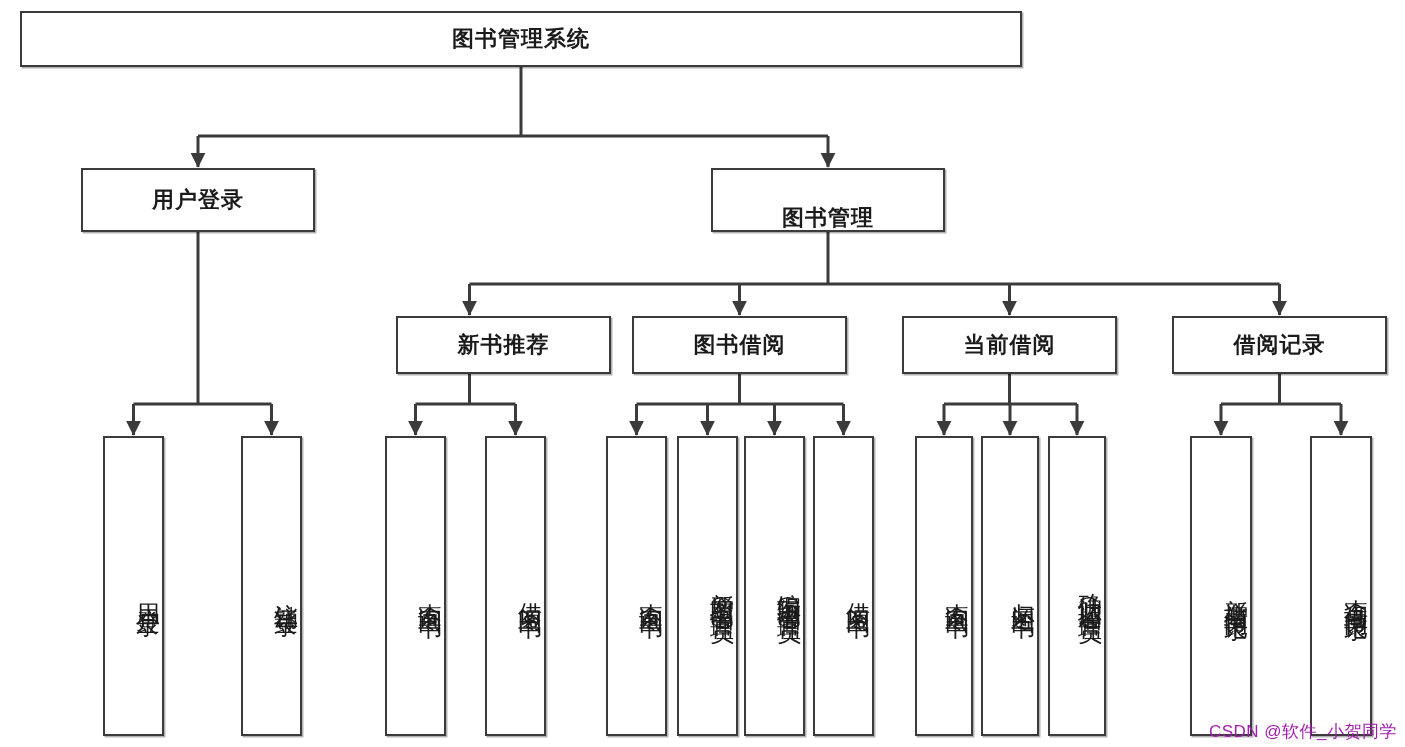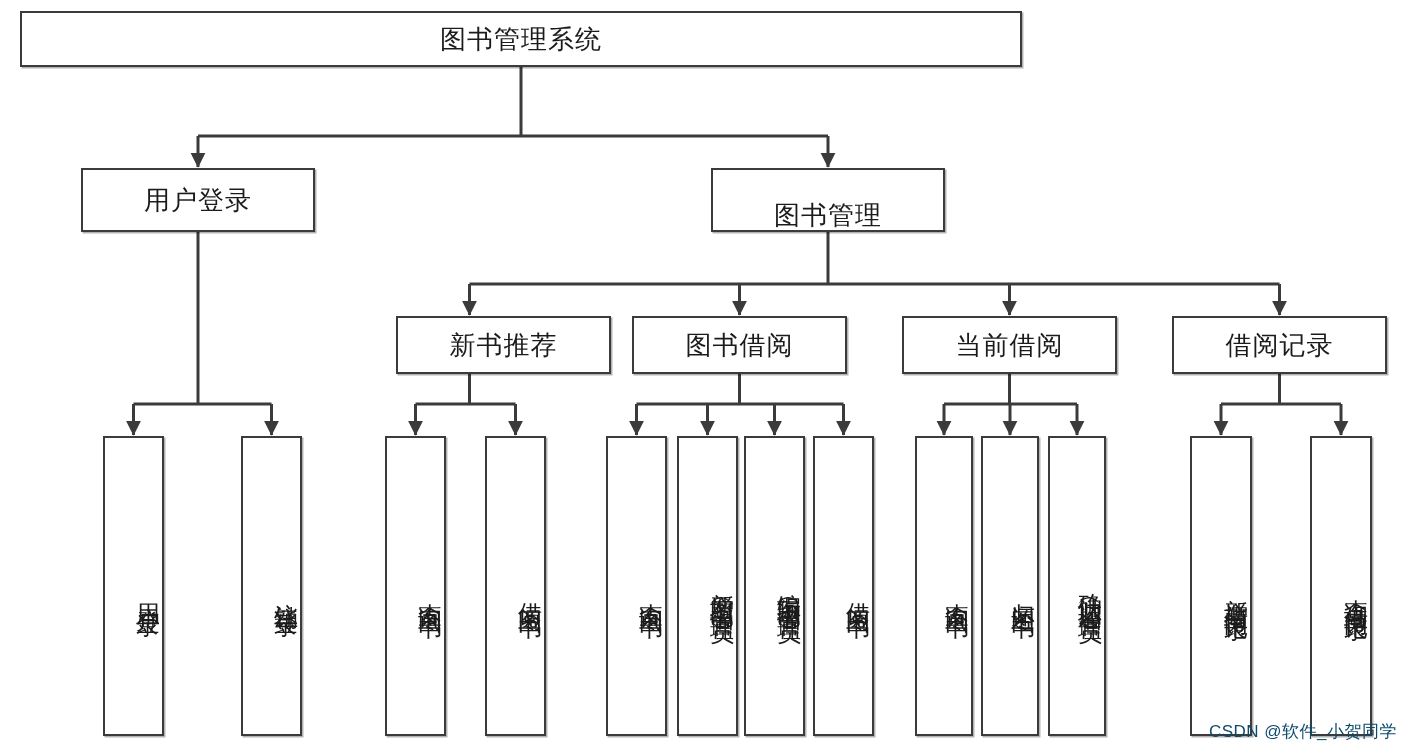--- a/index.html
+++ b/index.html
@@ -16,38 +16,38 @@
     position:absolute;
     box-sizing:border-box;
     border:2px solid #3b3b3b;
     background:#ffffff;
     display:flex;
     align-items:center;
     justify-content:center;
     color:#1b1b1b;
     box-shadow:1.5px 1.5px 0 rgba(0,0,0,0.30);
   }
-  .node.horiz{font-size:26px;letter-spacing:1px;line-height:1.1;}
+  .node.horiz{font-size:22px;letter-spacing:1px;line-height:1.1;font-weight:bold;}
   .node.vert{
     writing-mode:vertical-rl;
     text-orientation:upright;
     font-size:24px;
     letter-spacing:4px;
     line-height:1.15;
     padding-top:12px;
     align-items:flex-start;
     justify-content:center;
   }
   .node .lbl{display:block;white-space:nowrap;}
   #watermark{
     position:absolute;
     right:8px;
     bottom:4px;
     font-size:17px;
-    color:#0c4a6e;
+    color:#a21caf;
     letter-spacing:0.5px;
     white-space:nowrap;
     pointer-events:none;
     text-align:center;
   }
 </style>
 </head>
 <body>
 
 <div id="stage">

